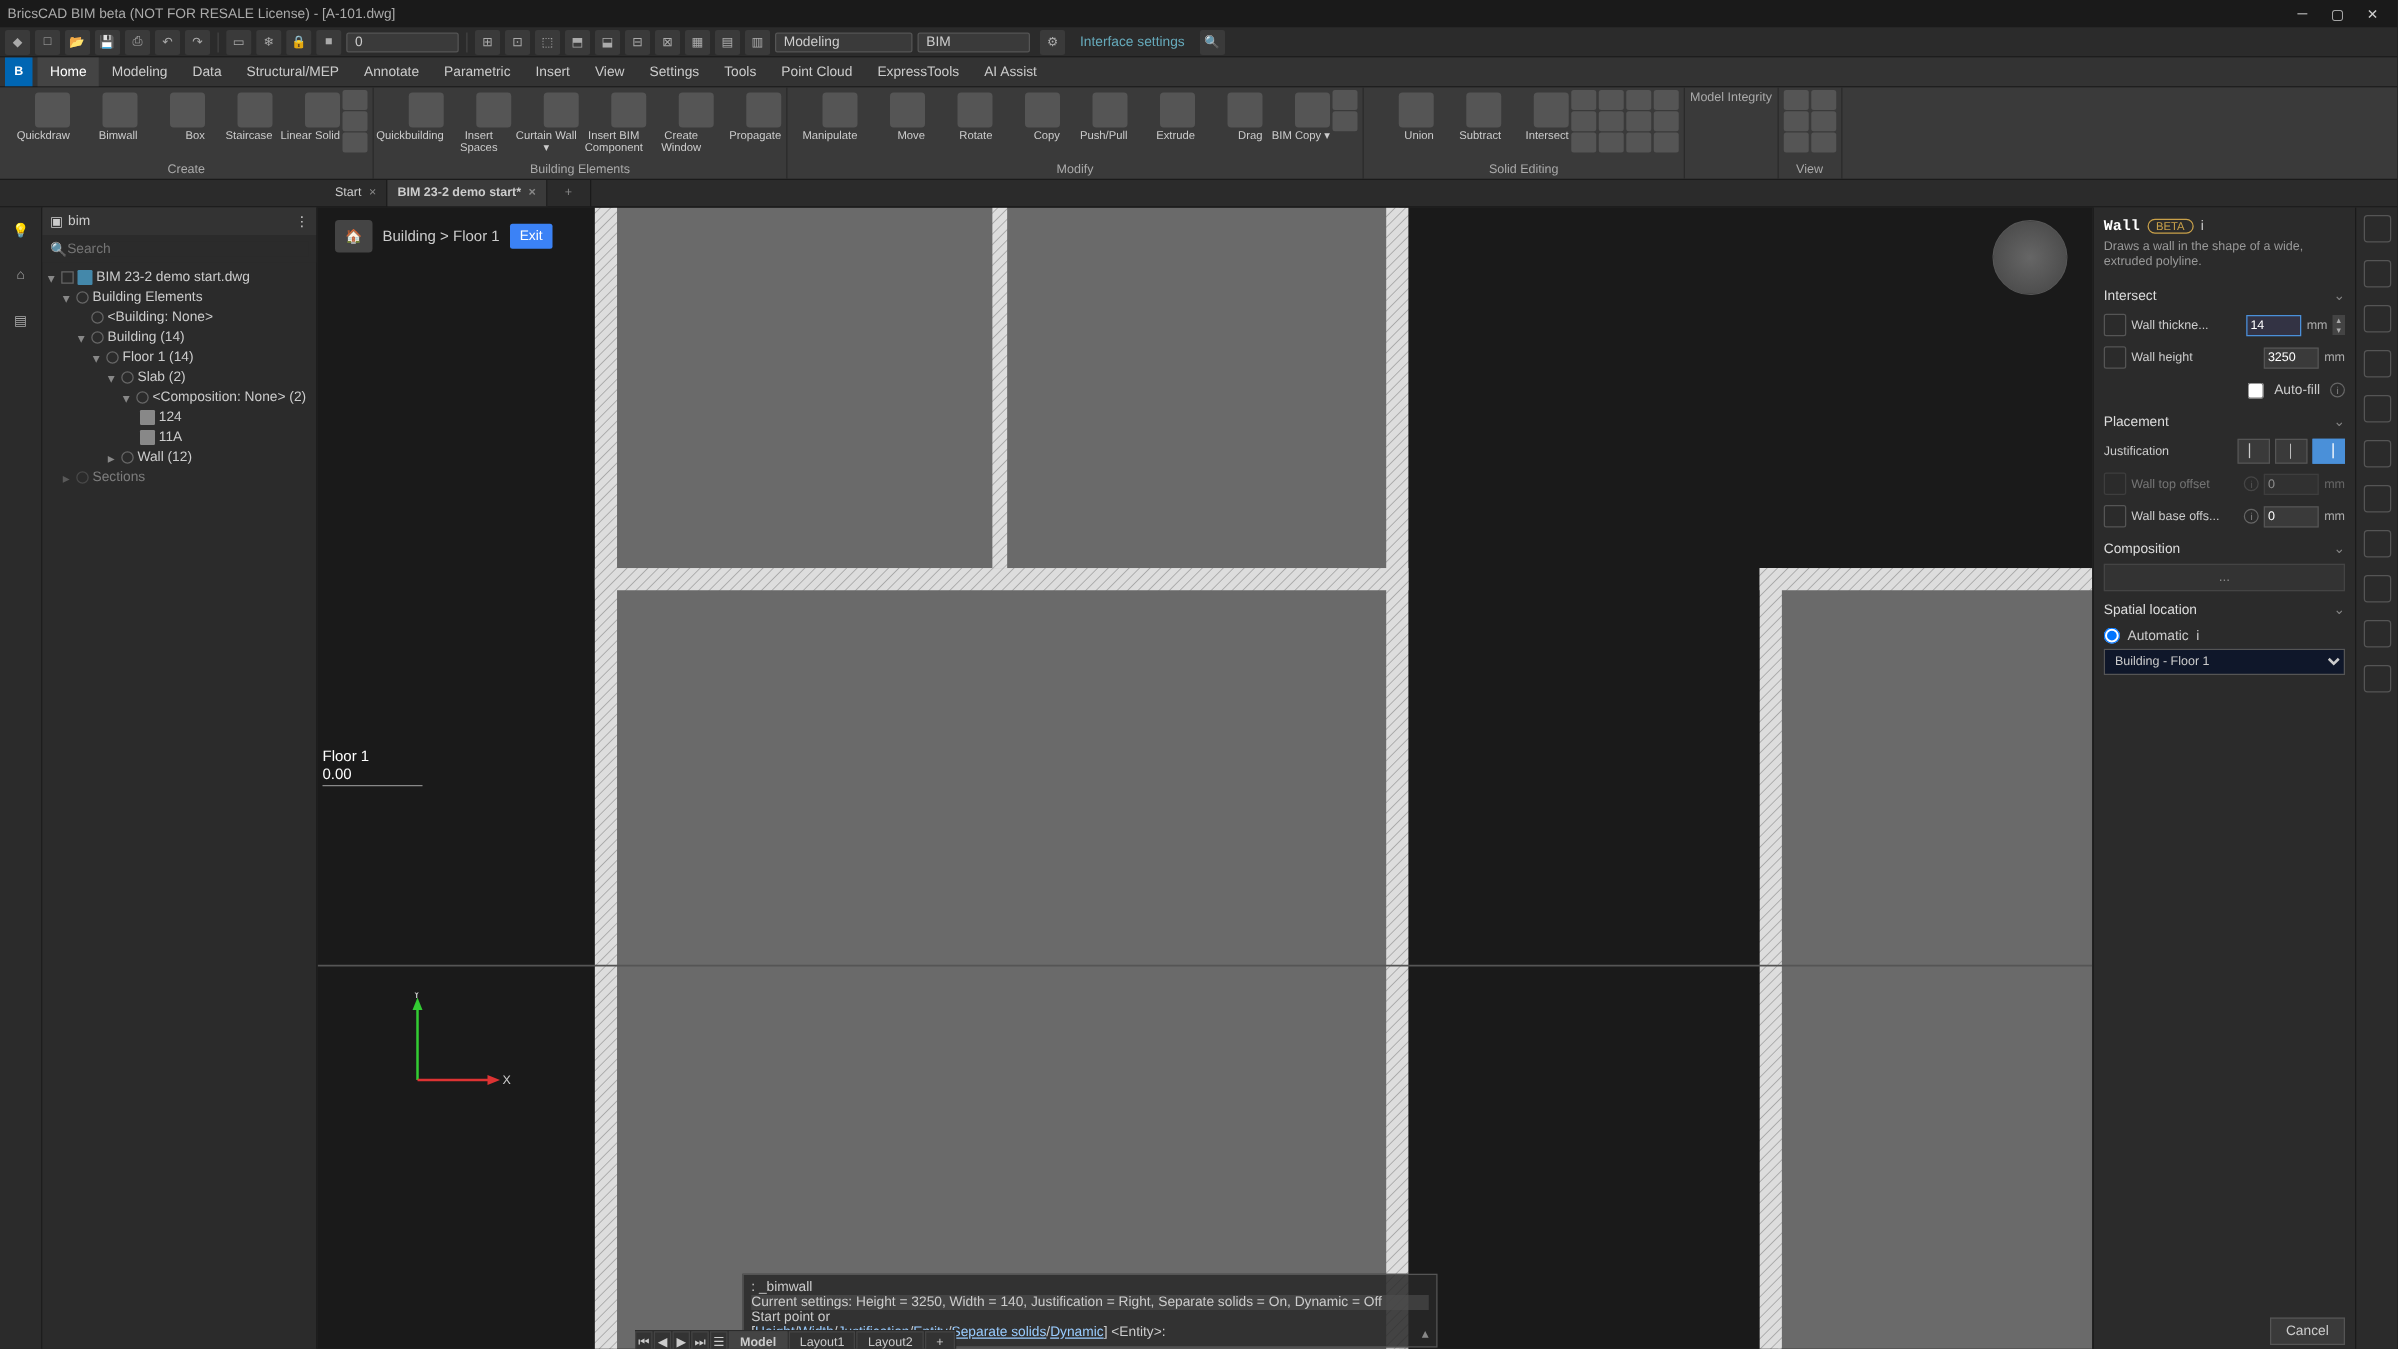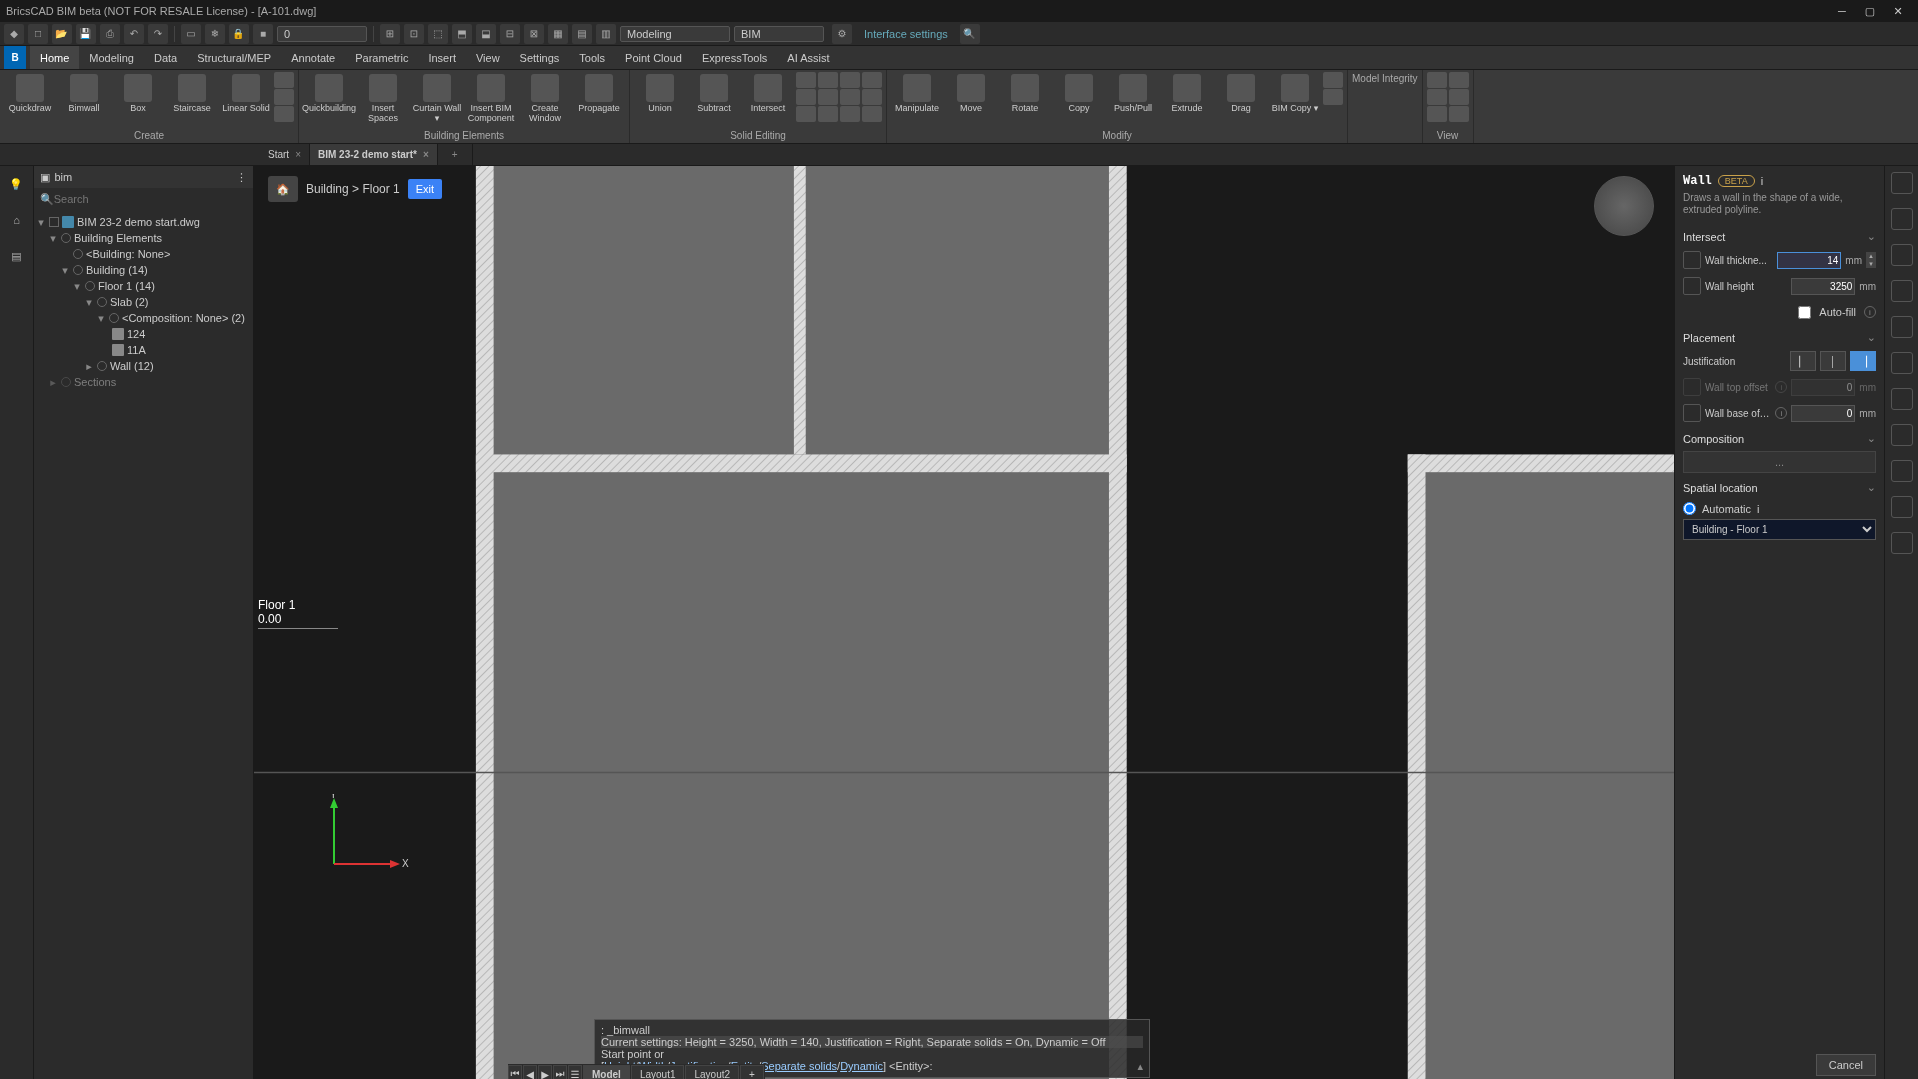--- a/index.html
+++ b/index.html
@@ -20,21 +20,21 @@
 .ribbon-tabs { height: 24px; background: #333; display: flex; align-items: stretch; padding-left: 4px; border-bottom: 1px solid #1a1a1a; }
 .ribbon-tabs .rtab { padding: 0 10px; display: flex; align-items: center; color: #ccc; cursor: pointer; }
 .ribbon-tabs .rtab.active { background: #444; color: #fff; }
 .ribbon-tabs .logo { width: 22px; display: flex; align-items: center; justify-content: center; background: #0066b3; color: #fff; font-weight: bold; font-size: 10px; margin-right: 4px; }
 
 
 .ribbon { height: 74px; background: #3a3a3a; display: flex; border-bottom: 1px solid #1a1a1a; }
 .rgroup { display: flex; flex-direction: column; border-right: 1px solid #2a2a2a; padding: 2px 4px 0 4px; }
 .rgroup .buttons { display: flex; gap: 2px; flex: 1; align-items: flex-start; }
 .rgroup .glabel { text-align: center; font-size: 10px; color: #aaa; padding: 1px 0 2px 0; }
-.rbtn-lg { display: flex; flex-direction: column; align-items: center; width: 52px; padding: 2px 0; cursor: pointer; }
+.rbtn-lg { display: flex; flex-direction: column; align-items: flex-end; width: 52px; padding: 2px 0; cursor: pointer; }
 .rbtn-lg .ico { width: 28px; height: 28px; background: #555; border-radius: 3px; margin-bottom: 1px; }
 .rbtn-lg .lbl { font-size: 9px; text-align: center; line-height: 10px; color: #ccc; }
 .rbtn-sm-col { display: flex; flex-direction: column; gap: 1px; }
 .rbtn-sm { width: 20px; height: 16px; background: #555; border-radius: 2px; }
 
 
 .doctabs { height: 22px; background: #2b2b2b; display: flex; align-items: stretch; padding-left: 260px; border-bottom: 1px solid #1a1a1a; }
 .doctab { padding: 0 8px; display: flex; align-items: center; gap: 6px; color: #ccc; border-right: 1px solid #1a1a1a; font-size: 10px; }
 .doctab.active { background: #3a3a3a; font-weight: bold; }
 .doctab .x { color: #888; }
@@ -80,21 +80,21 @@
 .props .title { display: flex; align-items: center; gap: 6px; margin-bottom: 4px; }
 .props .title .cmd { font-weight: bold; color: #fff; font-size: 12px; font-family: Liberation Mono, monospace; }
 .props .beta { border: 1px solid #c9a14a; color: #c9a14a; border-radius: 10px; padding: 0 6px; font-size: 9px; }
 .props .desc { color: #999; font-size: 10px; margin-bottom: 8px; line-height: 12px; }
 .props .section { color: #ddd; font-size: 11px; margin: 6px 0 4px 0; display: flex; justify-content: space-between; align-items: center; }
 .props .section .chev { color: #888; }
 .prow { display: flex; align-items: center; height: 26px; gap: 4px; }
 .prow .pico { width: 18px; height: 18px; border: 1px solid #555; border-radius: 2px; }
 .prow .plabel { flex: 1; font-size: 10px; color: #ccc; overflow: hidden; text-overflow: ellipsis; white-space: nowrap; }
 .prow .info { width: 12px; height: 12px; border: 1px solid #666; border-radius: 50%; font-size: 8px; display: flex; align-items: center; justify-content: center; color: #888; }
-.prow input.val { width: 64px; background: #3a3a3a; border: 1px solid #555; color: #fff; text-align: right; font-size: 10px; padding: 2px 2px; }
+.prow input.val { width: 44px; background: #3a3a3a; border: 1px solid #555; color: #fff; text-align: left; font-size: 10px; padding: 2px 2px; }
 .prow input.val.active { border-color: #4a90d9; background: #334; }
 .prow .unit { font-size: 10px; color: #aaa; }
 .prow .step { width: 10px; display: flex; flex-direction: column; }
 .prow .step span { height: 8px; font-size: 7px; background: #444; text-align: center; color: #aaa; }
 .prow.disabled { opacity: .45; }
 .just-btns { display: flex; gap: 4px; }
 .just-btns .jb { width: 26px; height: 20px; background: #3a3a3a; border: 1px solid #555; display: flex; align-items: center; justify-content: center; font-size: 10px; }
 .just-btns .jb.active { background: #4a90d9; color: #fff; border-color: #4a90d9; }
 .props .dots { text-align: center; color: #888; padding: 4px 0; background: #333; border: 1px solid #444; margin: 2px 0; cursor: pointer; }
 .props .radio-row { display: flex; align-items: center; gap: 6px; padding: 4px 0; }
@@ -236,94 +236,94 @@
           <div class="ico"></div>
           <div class="lbl">Propagate</div>
         </div>
     </div>
     <div class="glabel">Building Elements</div>
   </div>
   <div class="rgroup">
     <div class="buttons">
       <div class="rbtn-lg">
           <div class="ico"></div>
-          <div class="lbl">Union</div>
-        </div>
-      <div class="rbtn-lg">
-          <div class="ico"></div>
-          <div class="lbl">Subtract</div>
-        </div>
-      <div class="rbtn-lg">
-          <div class="ico"></div>
-          <div class="lbl">Intersect</div>
-        </div>
-      <div class="rbtn-sm-col">
-          <div class="rbtn-sm"></div>
-          <div class="rbtn-sm"></div>
-          <div class="rbtn-sm"></div>
-        </div>
-      <div class="rbtn-sm-col">
-          <div class="rbtn-sm"></div>
-          <div class="rbtn-sm"></div>
-          <div class="rbtn-sm"></div>
-        </div>
-      <div class="rbtn-sm-col">
-          <div class="rbtn-sm"></div>
-          <div class="rbtn-sm"></div>
-          <div class="rbtn-sm"></div>
-        </div>
-      <div class="rbtn-sm-col">
-          <div class="rbtn-sm"></div>
-          <div class="rbtn-sm"></div>
-          <div class="rbtn-sm"></div>
-        </div>
-    </div>
-    <div class="glabel">Solid Editing</div>
+          <div class="lbl">Manipulate</div>
+        </div>
+      <div class="rbtn-lg">
+          <div class="ico"></div>
+          <div class="lbl">Move</div>
+        </div>
+      <div class="rbtn-lg">
+          <div class="ico"></div>
+          <div class="lbl">Rotate</div>
+        </div>
+      <div class="rbtn-lg">
+          <div class="ico"></div>
+          <div class="lbl">Copy</div>
+        </div>
+      <div class="rbtn-lg">
+          <div class="ico"></div>
+          <div class="lbl">Push/Pull</div>
+        </div>
+      <div class="rbtn-lg">
+          <div class="ico"></div>
+          <div class="lbl">Extrude</div>
+        </div>
+      <div class="rbtn-lg">
+          <div class="ico"></div>
+          <div class="lbl">Drag</div>
+        </div>
+      <div class="rbtn-lg">
+          <div class="ico"></div>
+          <div class="lbl">BIM
+Copy ▾</div>
+        </div>
+      <div class="rbtn-sm-col">
+          <div class="rbtn-sm"></div>
+          <div class="rbtn-sm"></div>
+        </div>
+    </div>
+    <div class="glabel">Modify</div>
   </div>
   <div class="rgroup">
     <div class="buttons">
       <div class="rbtn-lg">
           <div class="ico"></div>
-          <div class="lbl">Manipulate</div>
-        </div>
-      <div class="rbtn-lg">
-          <div class="ico"></div>
-          <div class="lbl">Move</div>
-        </div>
-      <div class="rbtn-lg">
-          <div class="ico"></div>
-          <div class="lbl">Rotate</div>
-        </div>
-      <div class="rbtn-lg">
-          <div class="ico"></div>
-          <div class="lbl">Copy</div>
-        </div>
-      <div class="rbtn-lg">
-          <div class="ico"></div>
-          <div class="lbl">Push/Pull</div>
-        </div>
-      <div class="rbtn-lg">
-          <div class="ico"></div>
-          <div class="lbl">Extrude</div>
-        </div>
-      <div class="rbtn-lg">
-          <div class="ico"></div>
-          <div class="lbl">Drag</div>
-        </div>
-      <div class="rbtn-lg">
-          <div class="ico"></div>
-          <div class="lbl">BIM
-Copy ▾</div>
-        </div>
-      <div class="rbtn-sm-col">
-          <div class="rbtn-sm"></div>
-          <div class="rbtn-sm"></div>
-        </div>
-    </div>
-    <div class="glabel">Modify</div>
+          <div class="lbl">Union</div>
+        </div>
+      <div class="rbtn-lg">
+          <div class="ico"></div>
+          <div class="lbl">Subtract</div>
+        </div>
+      <div class="rbtn-lg">
+          <div class="ico"></div>
+          <div class="lbl">Intersect</div>
+        </div>
+      <div class="rbtn-sm-col">
+          <div class="rbtn-sm"></div>
+          <div class="rbtn-sm"></div>
+          <div class="rbtn-sm"></div>
+        </div>
+      <div class="rbtn-sm-col">
+          <div class="rbtn-sm"></div>
+          <div class="rbtn-sm"></div>
+          <div class="rbtn-sm"></div>
+        </div>
+      <div class="rbtn-sm-col">
+          <div class="rbtn-sm"></div>
+          <div class="rbtn-sm"></div>
+          <div class="rbtn-sm"></div>
+        </div>
+      <div class="rbtn-sm-col">
+          <div class="rbtn-sm"></div>
+          <div class="rbtn-sm"></div>
+          <div class="rbtn-sm"></div>
+        </div>
+    </div>
+    <div class="glabel">Solid Editing</div>
   </div>
   <div class="rgroup">
     <div class="glabel">Model Integrity</div>
   </div>
   <div class="rgroup">
     <div class="buttons">
       <div class="rbtn-sm-col">
           <div class="rbtn-sm"></div>
           <div class="rbtn-sm"></div>
           <div class="rbtn-sm"></div>

